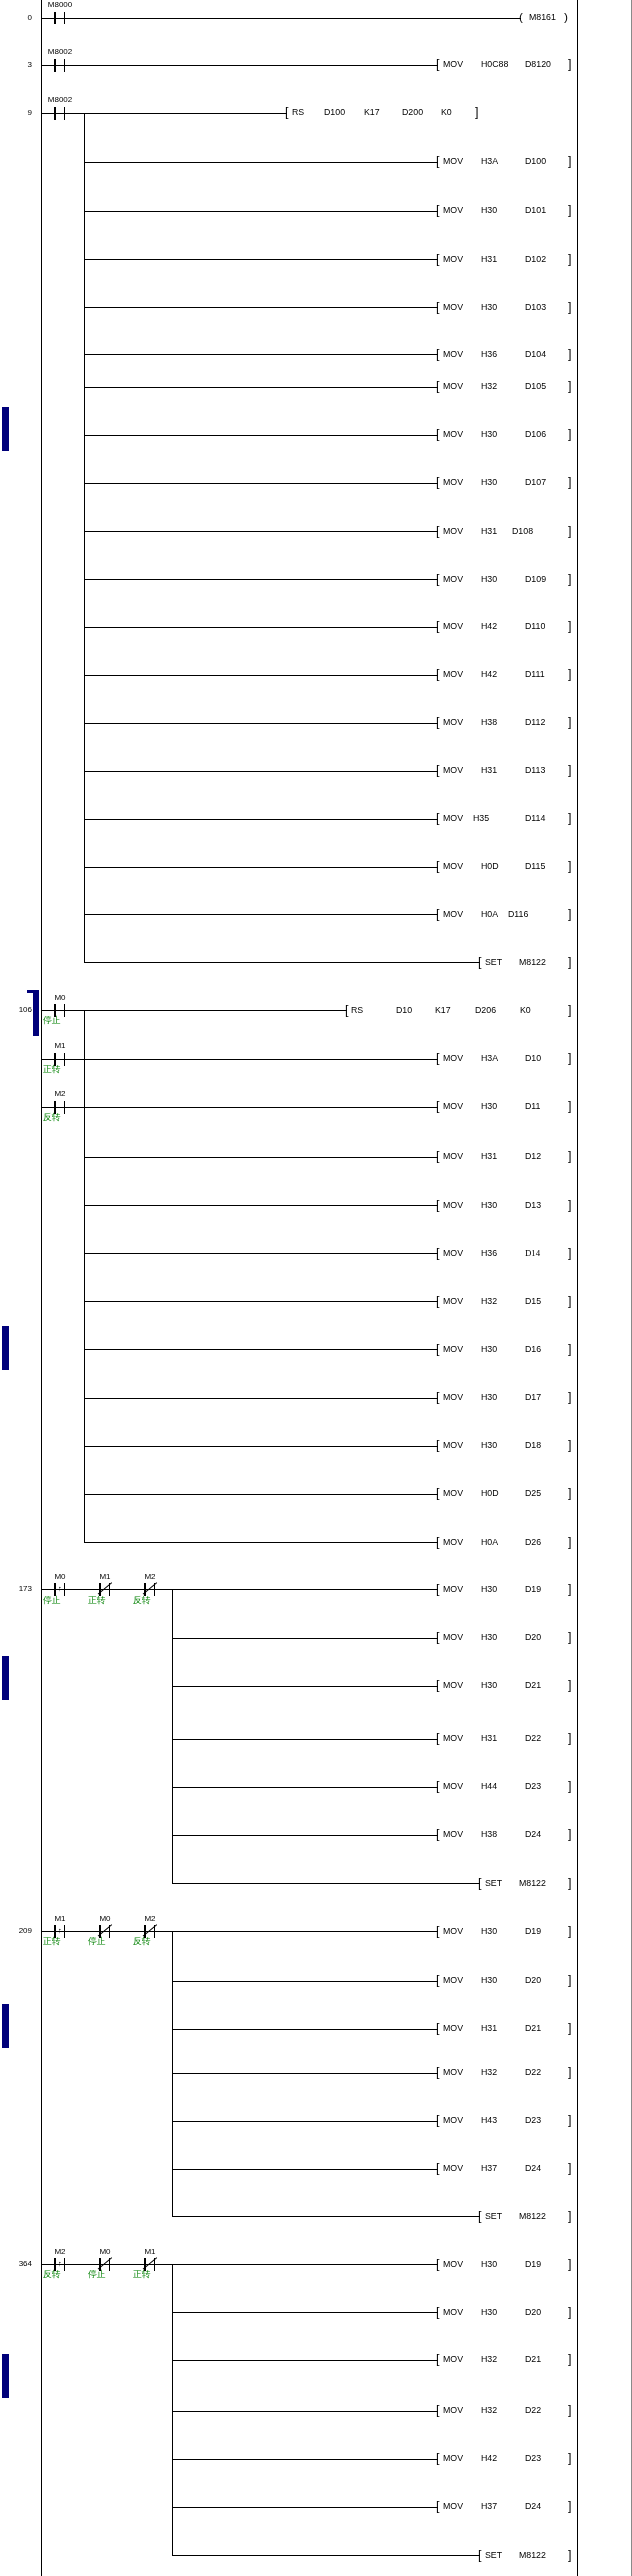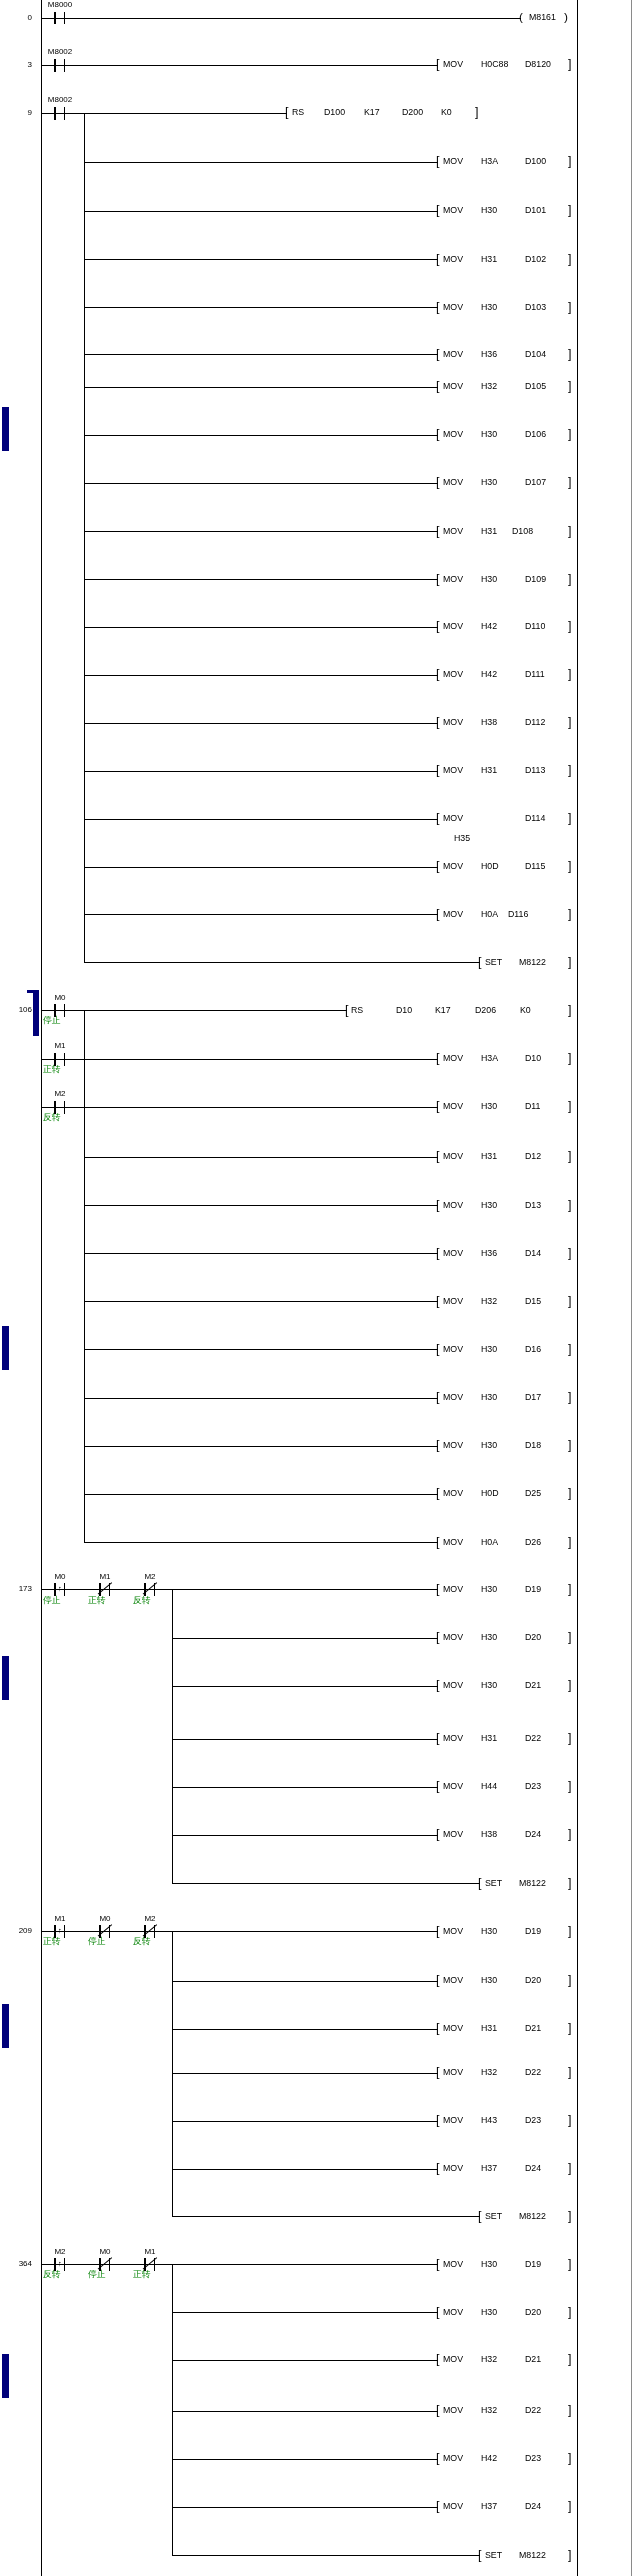--- a/index.html
+++ b/index.html
@@ -188,21 +188,21 @@
       <div class="tok br" style="left: 436px;">[</div>
       <div class="tok" style="left: 443px;">MOV</div>
       <div class="tok" style="left: 481px;">H31</div>
       <div class="tok" style="left: 525px;">D113</div>
       <div class="tok br" style="left: 568px;">]</div>
     </div>
     <div class="hwire" style="left: 84px; top: 819px; width: 354px;"></div>
     <div style="position: absolute; left: 0px; top: 812px; width: 604px; height: 13.3px;">
       <div class="tok br" style="left: 436px;">[</div>
       <div class="tok" style="left: 443px;">MOV</div>
-      <div class="tok" style="left: 454px; margin-top: 20px;">H35</div>
+      <div class="tok" style="left: 473px;">H35</div>
       <div class="tok" style="left: 525px;">D114</div>
       <div class="tok br" style="left: 568px;">]</div>
     </div>
     <div class="hwire" style="left: 84px; top: 867px; width: 354px;"></div>
     <div style="position: absolute; left: 0px; top: 860px; width: 604px; height: 13.3px;">
       <div class="tok br" style="left: 436px;">[</div>
       <div class="tok" style="left: 443px;">MOV</div>
       <div class="tok" style="left: 481px;">H0D</div>
       <div class="tok" style="left: 525px;">D115</div>
       <div class="tok br" style="left: 568px;">]</div>
@@ -269,21 +269,21 @@
       <div class="tok" style="left: 443px;">MOV</div>
       <div class="tok" style="left: 481px;">H30</div>
       <div class="tok" style="left: 525px;">D13</div>
       <div class="tok br" style="left: 568px;">]</div>
     </div>
     <div class="hwire" style="left: 84px; top: 1253px; width: 354px;"></div>
     <div style="position: absolute; left: 0px; top: 1247px; width: 604px; height: 13.3px;">
       <div class="tok br" style="left: 436px;">[</div>
       <div class="tok" style="left: 443px;">MOV</div>
       <div class="tok" style="left: 481px;">H36</div>
-      <div class="tok" style="left: 525px;">D14</div>
+      <div class="tok" style="left: 525px; font-family: Liberation Serif, serif;">D14</div>
       <div class="tok br" style="left: 568px;">]</div>
     </div>
     <div class="hwire" style="left: 84px; top: 1301px; width: 354px;"></div>
     <div style="position: absolute; left: 0px; top: 1295px; width: 604px; height: 13.3px;">
       <div class="tok br" style="left: 436px;">[</div>
       <div class="tok" style="left: 443px;">MOV</div>
       <div class="tok" style="left: 481px;">H32</div>
       <div class="tok" style="left: 525px;">D15</div>
       <div class="tok br" style="left: 568px;">]</div>
     </div>

